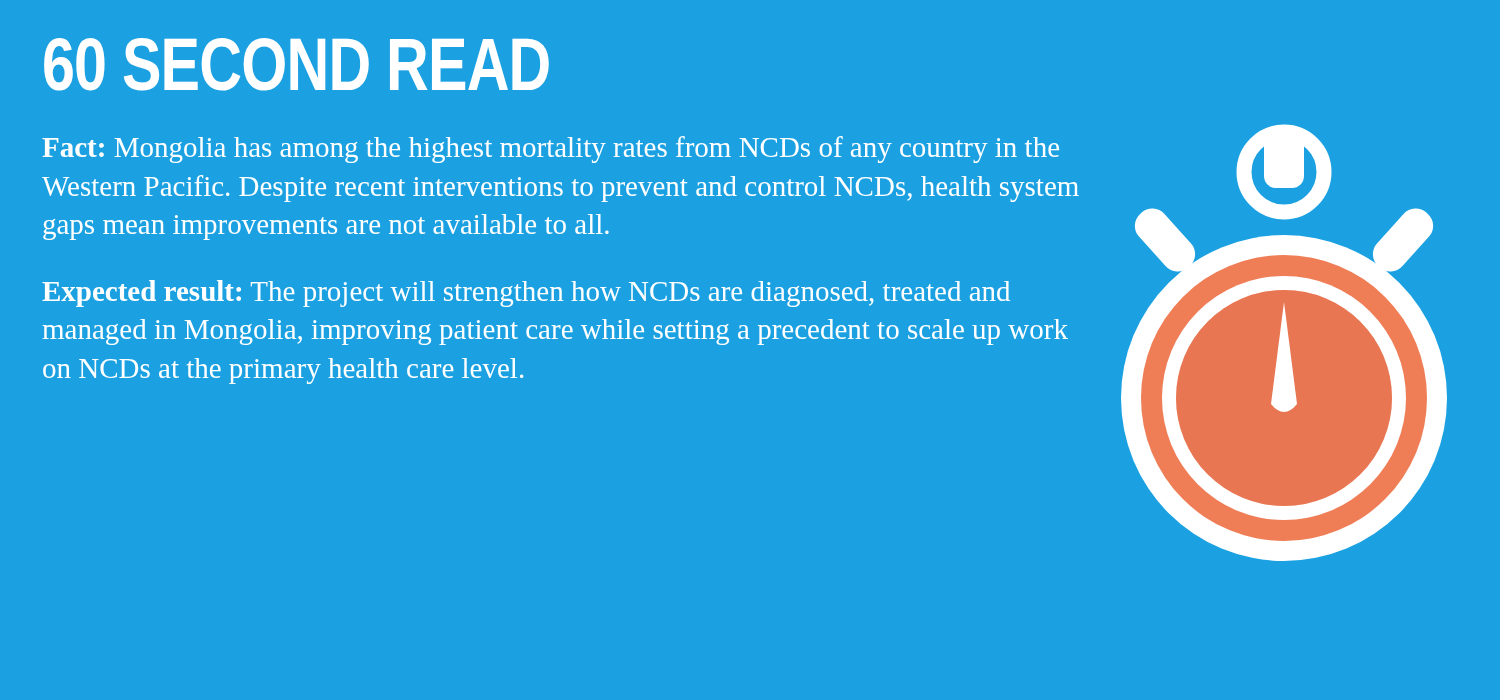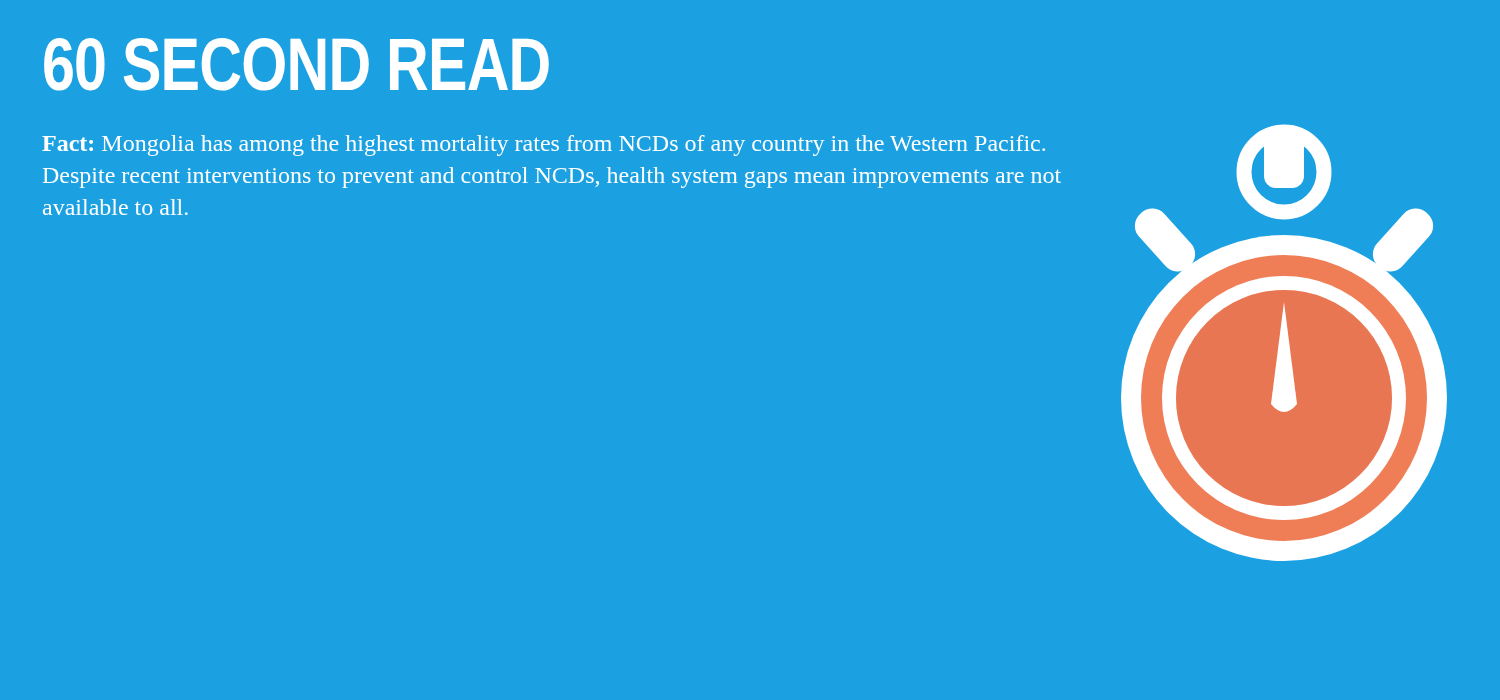--- a/index.html
+++ b/index.html
@@ -33,21 +33,21 @@
     line-height: 1.0;
     letter-spacing: -1px;
     color: #ffffff;
     margin: 0 0 26px 0;
     transform: scaleX(0.80);
     transform-origin: left top;
     white-space: nowrap;
   }
   .para {
     color: #ffffff;
-    font-size: 24px;
+    font-size: 29px;
     line-height: 1.33;
     margin: 0 0 28px 0;
     font-family: "Liberation Serif", serif;
   }
   .para:last-child {
     margin-bottom: 0;
   }
   .para .lead {
     font-weight: bold;
   }
@@ -68,20 +68,23 @@
   <div class="content">
 
     <h1 class="headline">60 SECOND READ</h1>
 
     <p class="para">
       <span class="lead">Fact:</span><span> Mongolia has among the highest mortality rates from NCDs of any country in the Western Pacific. Despite recent interventions to prevent and control NCDs, health system gaps mean improvements are not available to all.</span>
     </p>
 
 
 
+    <p class="para">
+      <span class="lead">Expected result:</span><span> The project will strengthen how NCDs are diagnosed, treated and managed in Mongolia, improving patient care while setting a precedent to scale up work on NCDs at the primary health care level.</span>
+    </p>
 
   </div>
 
   <div class="stopwatch">
     <svg width="360" height="460" viewBox="0 0 360 460" xmlns="http://www.w3.org/2000/svg">
 
       <rect x="160" y="14" width="40" height="54" rx="12" fill="#ffffff"></rect>
 
       <circle cx="180" cy="52" r="40" fill="none" stroke="#ffffff" stroke-width="15"></circle>
 

